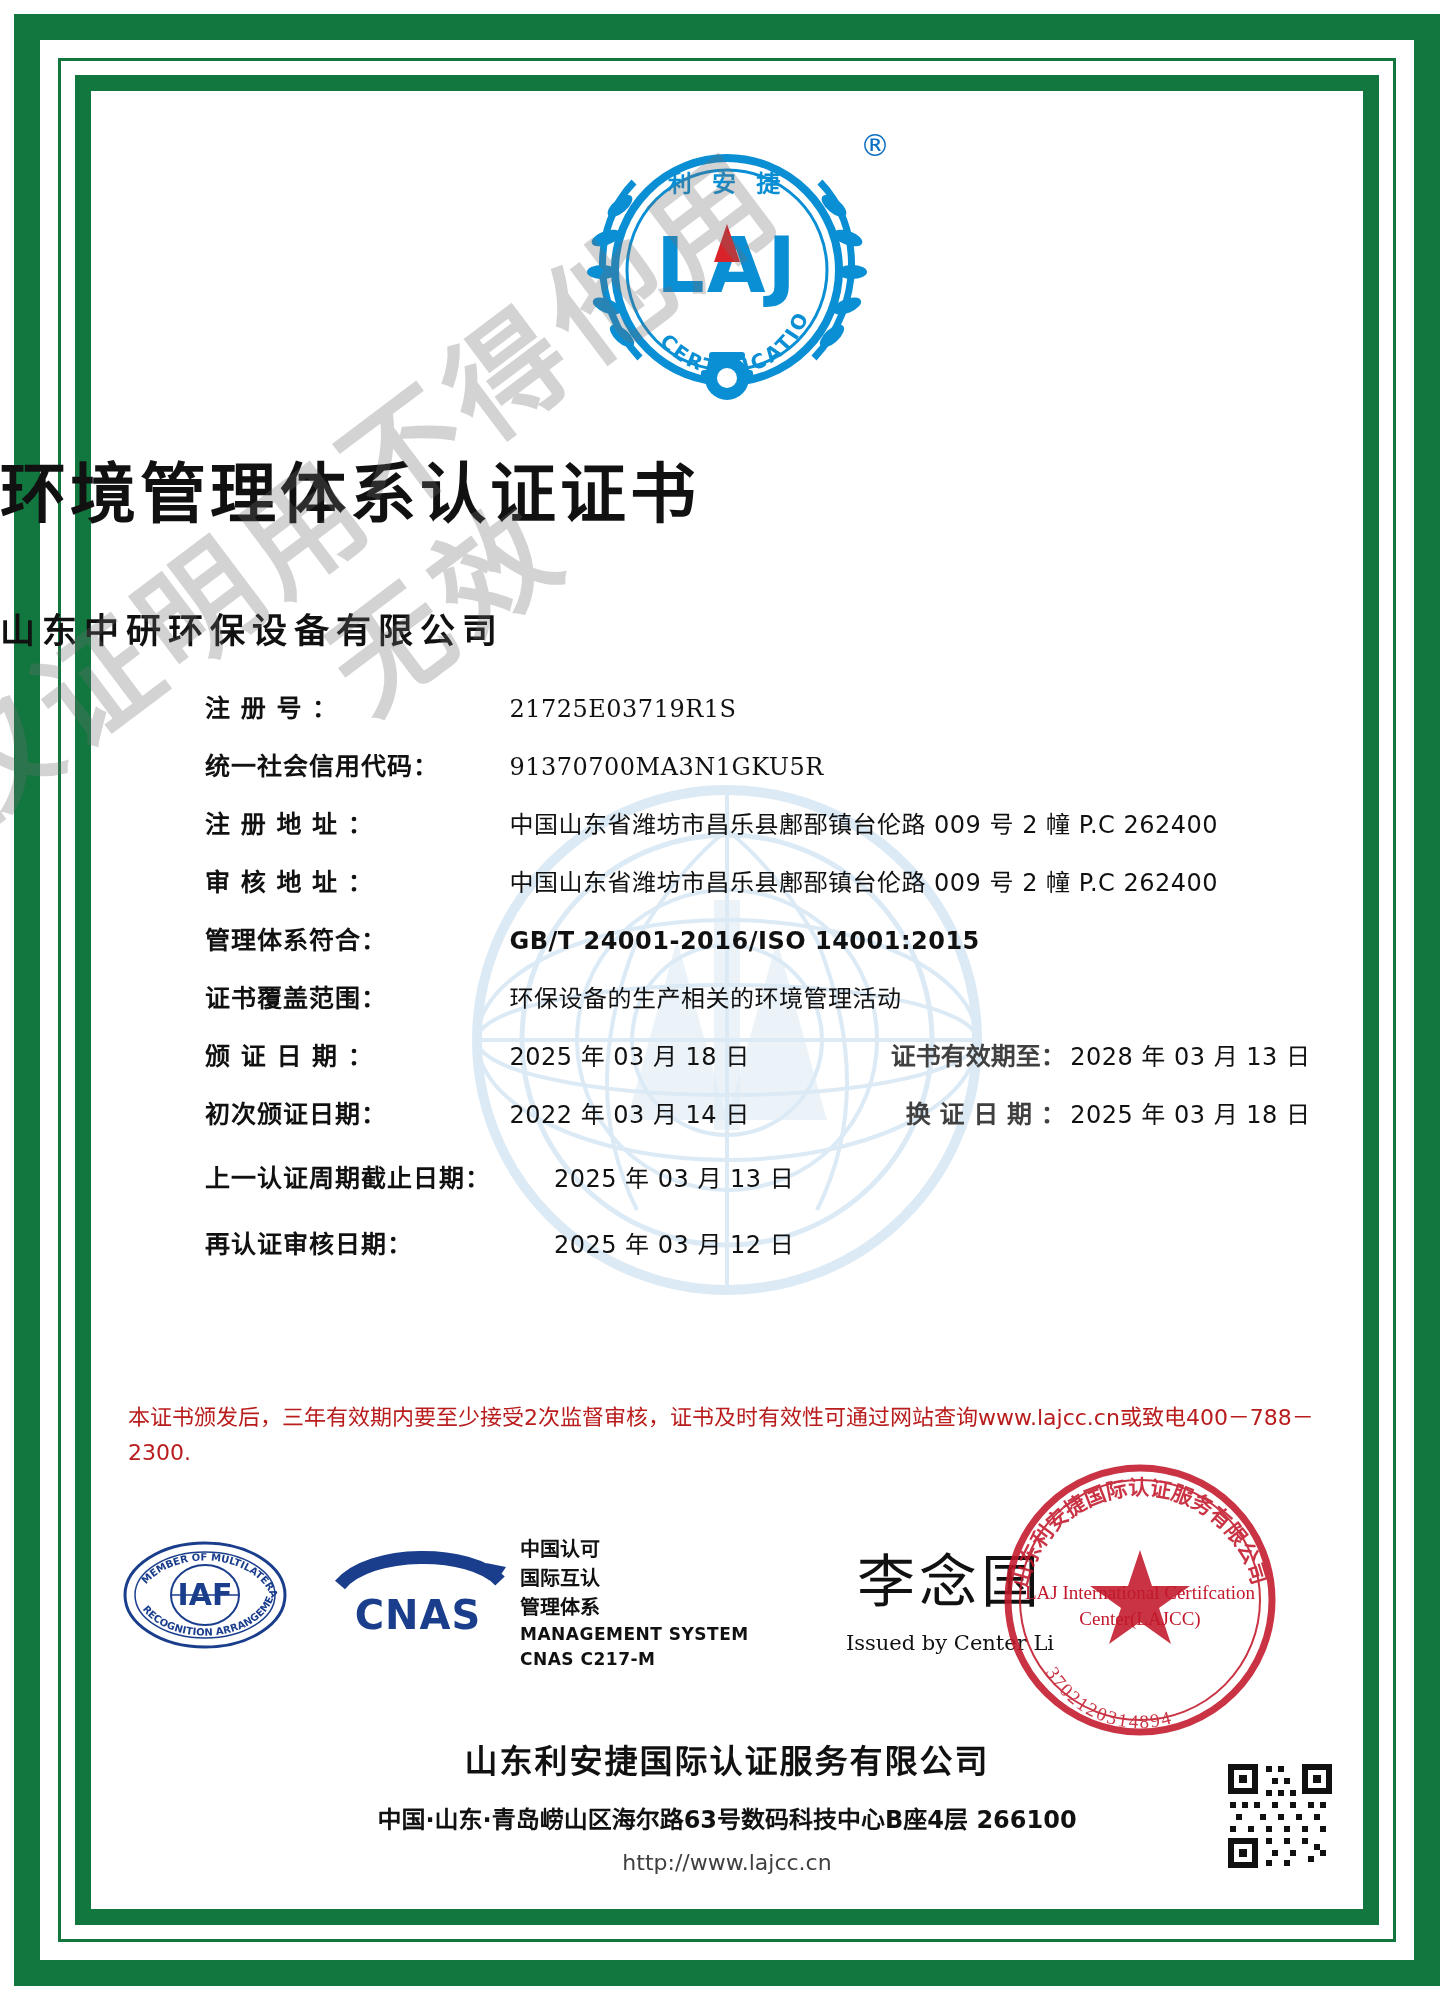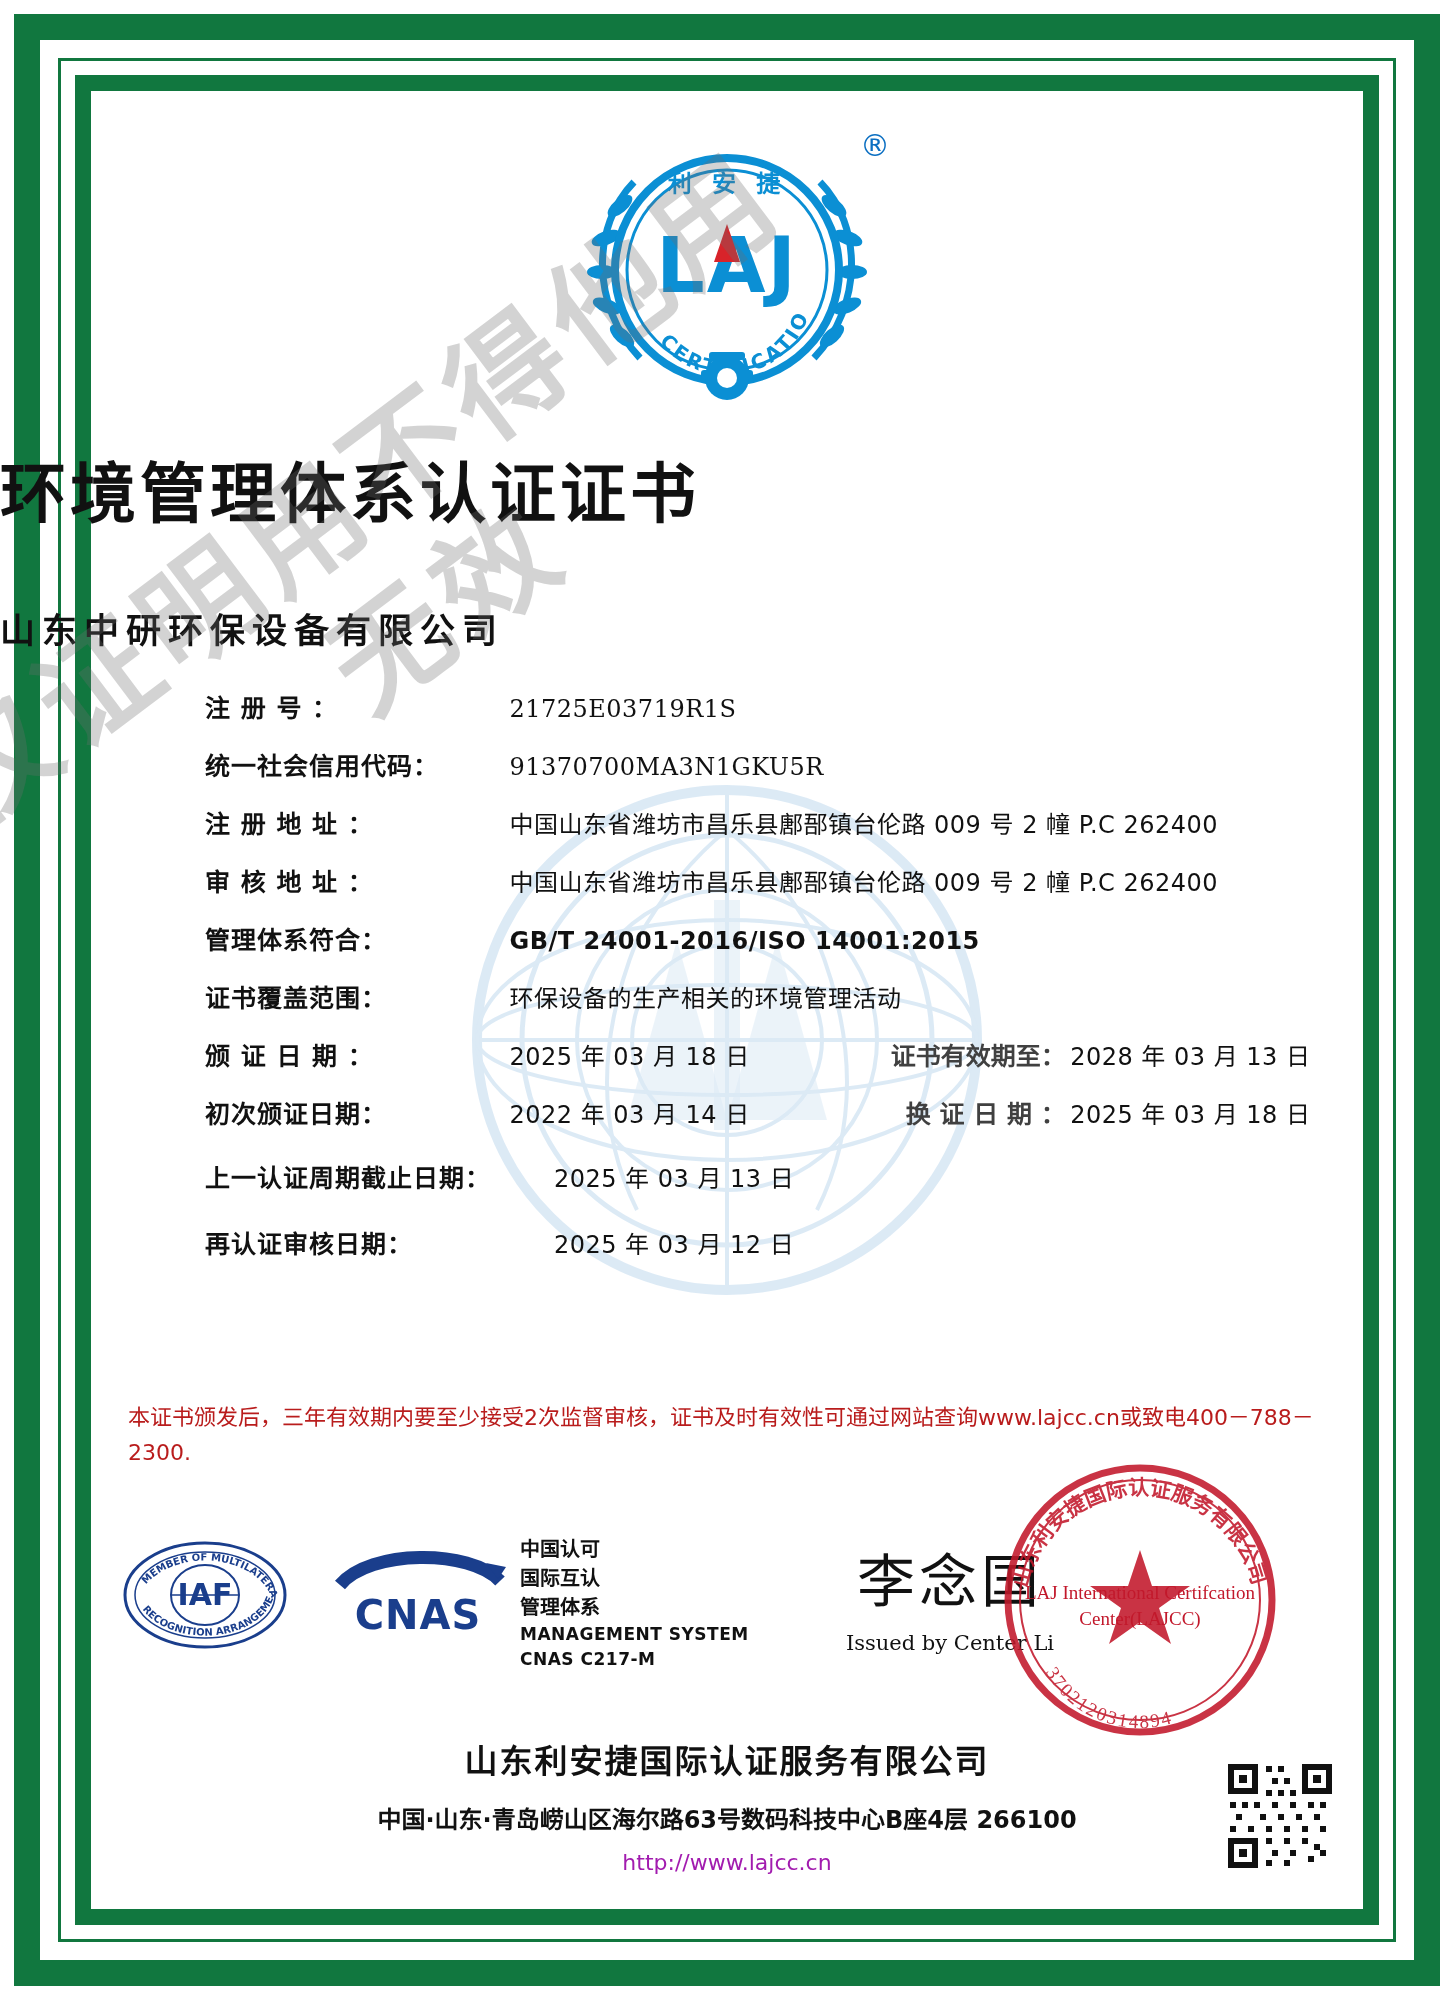--- a/index.html
+++ b/index.html
@@ -296,21 +296,21 @@
     color: #111111;
     font-family: "DejaVu Sans", sans-serif;
     font-weight: bold;
   }
   .issuer-url {
     position: absolute;
     left: 0; right: 0;
     top: 1850px;
     text-align: center;
     font-size: 22px;
-    color: #a21caf;
+    color: #404040;
     font-family: "DejaVu Sans", sans-serif;
   }
 </style>
 </head>
 <body>
 
 <div class="page">
 
   <div class="border-outer"></div>
   <div class="border-white"></div>

